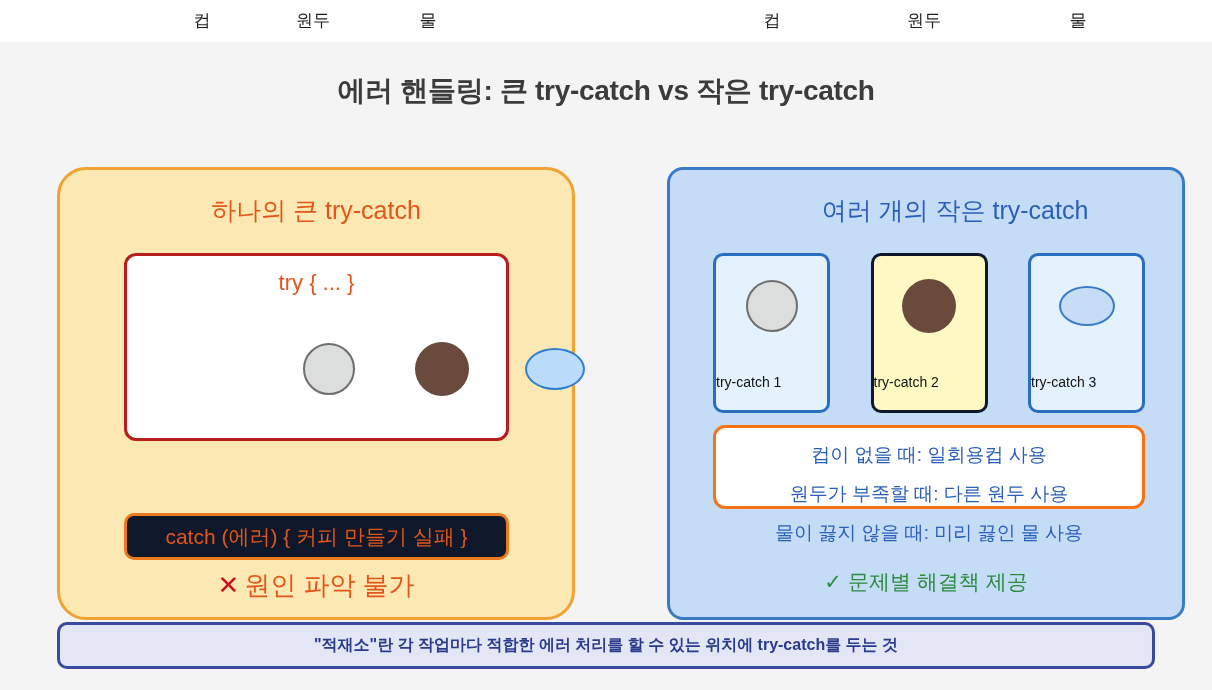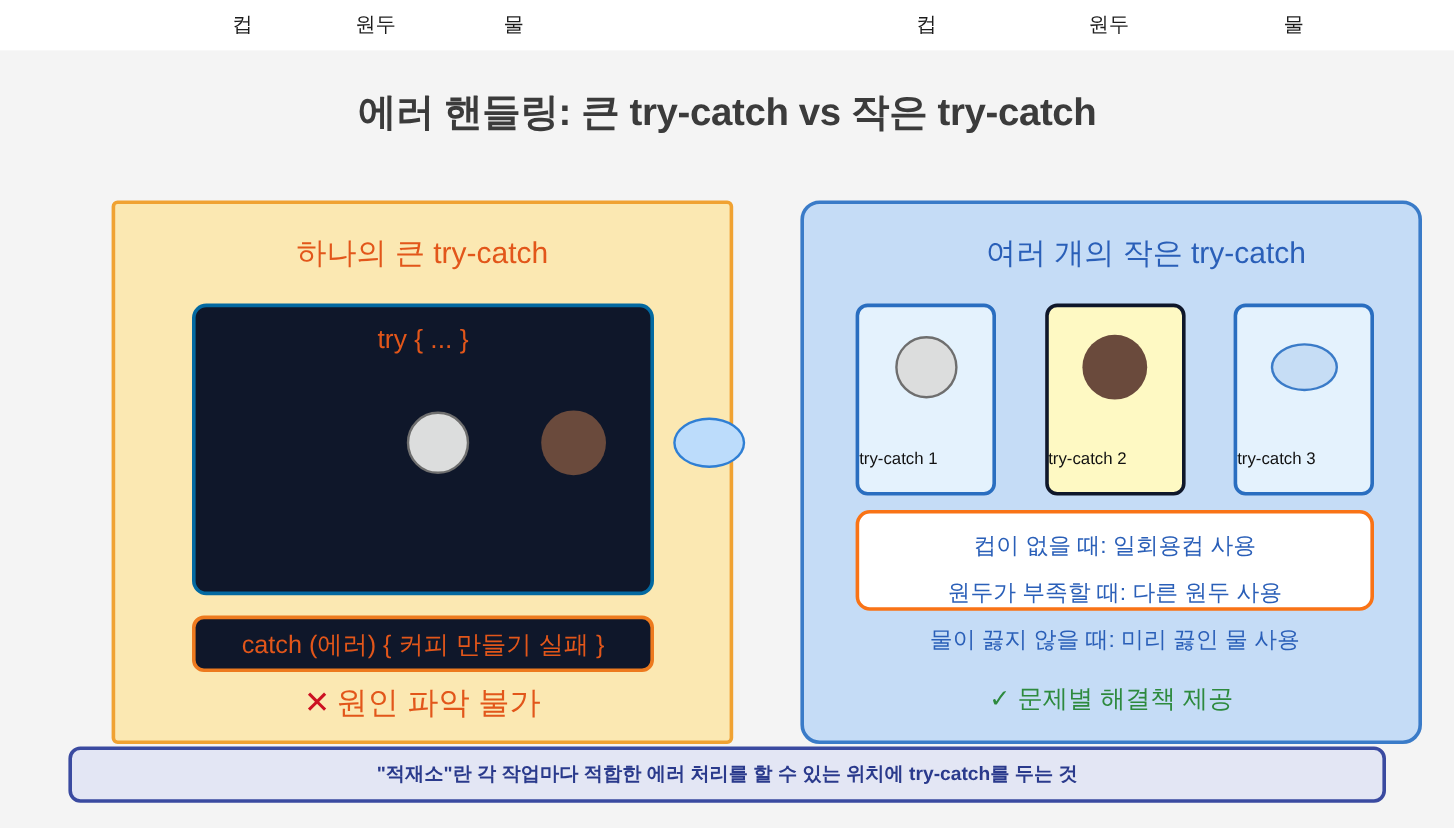--- a/index.html
+++ b/index.html
@@ -30,52 +30,51 @@
     color: #1c1c1c;
     white-space: nowrap;
   }
 
   
   #page-title {
     position: absolute;
     left: 0; top: 72px;
     width: 1212px;
     text-align: center;
-    font-size: 32px;
+    font-size: 28px;
     font-weight: bold;
     color: #3b3b3b;
     letter-spacing: -0.3px;
   }
 
   
   #left-panel {
     position: absolute;
     left: 57px; top: 167px;
     width: 518px; height: 453px;
     box-sizing: border-box;
     background: #fbe8b2;
     border: 3px solid #f0a232;
-    border-radius: 5px;
-    margin-left: 36px;
+    border-radius: 29px;
   }
   #left-panel-title {
     position: absolute;
     left: 0; top: 24px;
     width: 100%;
     text-align: center;
     font-size: 25px;
     color: #e2561a;
   }
   #try-block {
     position: absolute;
     left: 64px; top: 83px;
-    width: 385px; height: 243px;
-    box-sizing: border-box;
-    background: #0f172a;
-    border: 3px solid #0369a1;
+    width: 385px; height: 188px;
+    box-sizing: border-box;
+    background: #ffffff;
+    border: 3px solid #b91c1c;
     border-radius: 12px;
   }
   #try-block-label {
     position: absolute;
     left: 0; top: 14px;
     width: 100%;
     text-align: center;
     font-size: 22px;
     color: #e2561a;
   }

